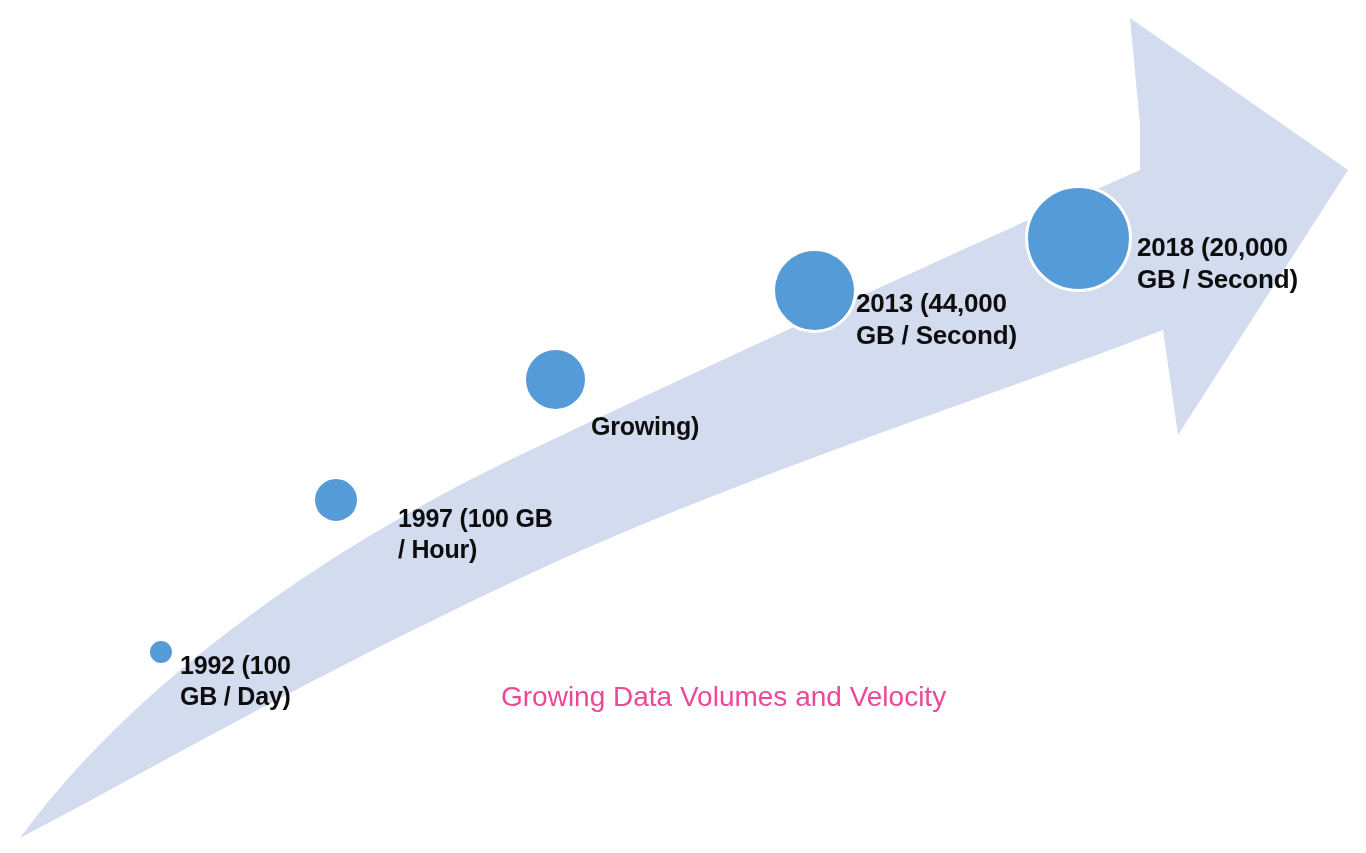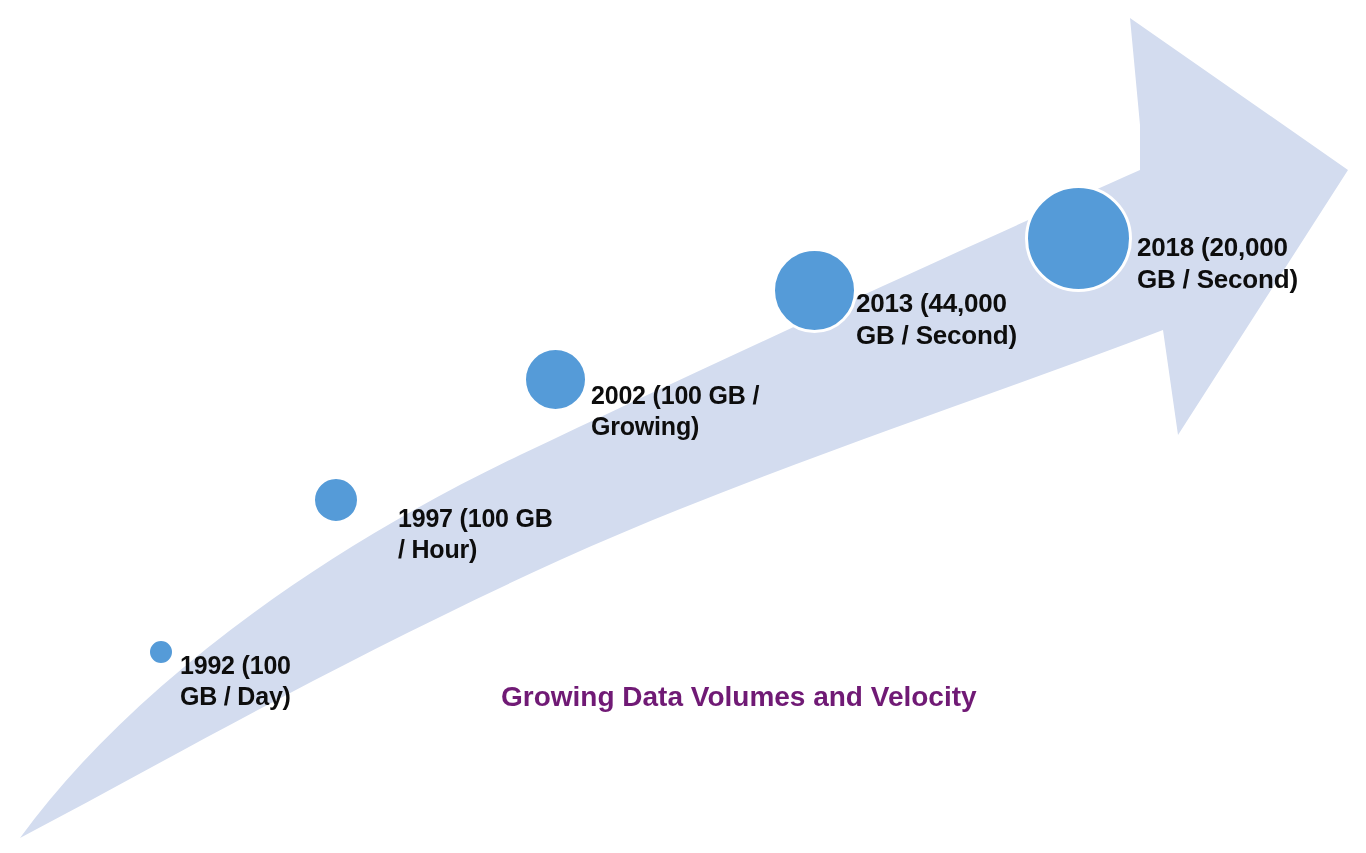--- a/index.html
+++ b/index.html
@@ -38,22 +38,22 @@
   .milestone-label {
     position: absolute;
     color: #0d0d0d;
     font-weight: bold;
     line-height: 1.22;
     letter-spacing: -0.2px;
     white-space: pre-line;
   }
   #chart-title {
     position: absolute;
-    color: #701a75;
-    font-weight: bold;
+    color: #ec4899;
+    font-weight: normal;
     white-space: nowrap;
   }
 </style>
 </head>
 <body>
 
 <div id="stage">
 
   <svg id="arrow-svg" viewBox="0 0 1366 853" aria-hidden="true">
     <path d="M 20 838
@@ -74,21 +74,21 @@
     <div class="milestone-label" style="left:180px; top:650px; width:150px; font-size:25px;"><span>1992 (100</span><br><span>GB / Day)</span></div>
   </div>
 
   <div class="milestone">
     <div class="bubble" style="left:312px; top:476px; width:48px; height:48px;"></div>
     <div class="milestone-label" style="left:360px; top:503px; width:200px; font-size:25px;margin-left:38px;"><span>1997 (100 GB</span><br><span>/ Hour)</span></div>
   </div>
 
   <div class="milestone">
     <div class="bubble" style="left:523px; top:347px; width:65px; height:65px;"></div>
-    <div class="milestone-label" style="left:591px; top:380px; width:230px; font-size:25px;"><span>2002 (100 GB /</span><br><span>Growing)</span></div>
+    <div class="milestone-label" style="left:591px; top:380px; width:230px; font-size:25px;"><br><span>Growing)</span></div>
   </div>
 
   <div class="milestone">
     <div class="bubble" style="left:772px; top:248px; width:85px; height:85px;"></div>
     <div class="milestone-label" style="left:856px; top:288px; width:230px; font-size:26px;"><span>2013 (44,000</span><br><span>GB / Second)</span></div>
   </div>
 
   <div class="milestone">
     <div class="bubble" style="left:1025px; top:185px; width:107px; height:107px;"></div>
     <div class="milestone-label" style="left:1137px; top:232px; width:230px; font-size:26px;"><span>2018 (20,000</span><br><span>GB / Second)</span></div>

